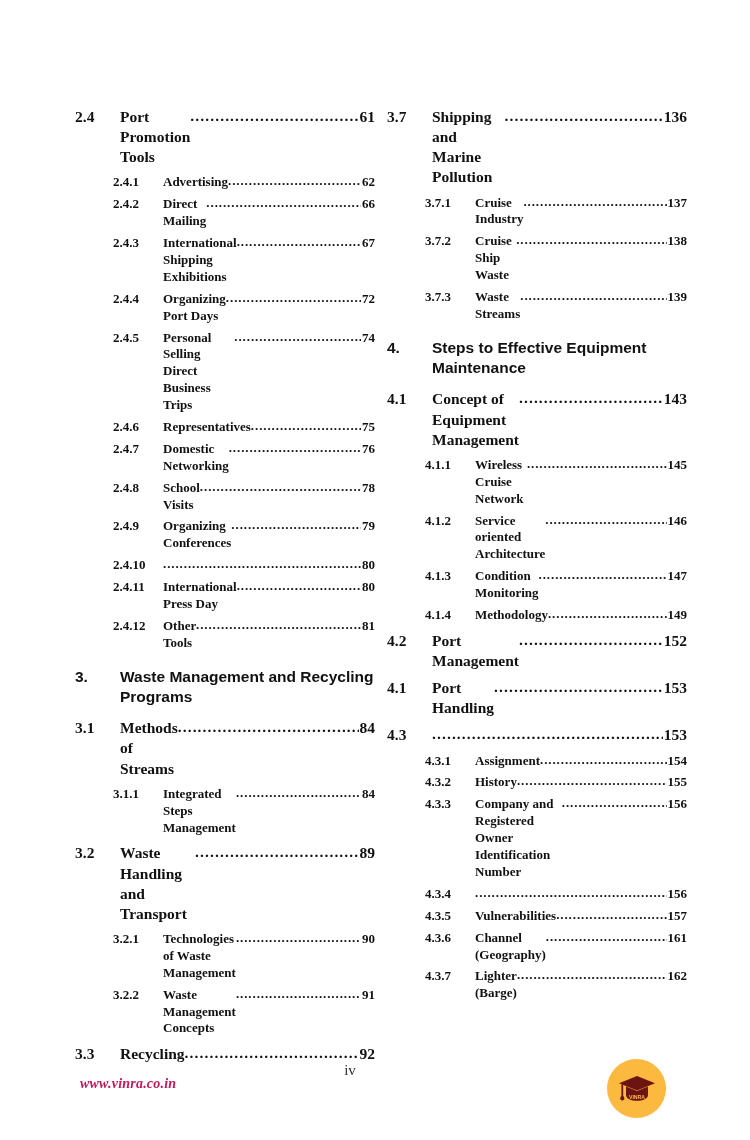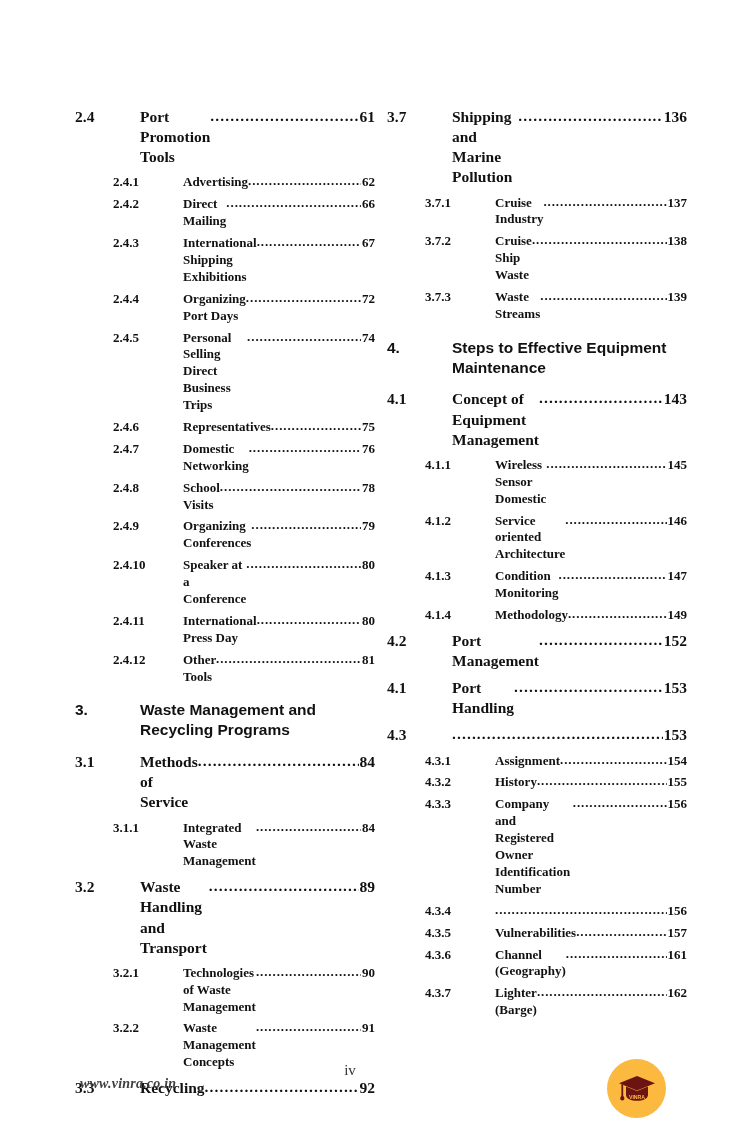--- a/index.html
+++ b/index.html
@@ -36,21 +36,20 @@
     align-items: flex-start;
     margin-bottom: 4px;
   }
   .num {
     flex: 0 0 auto;
     text-align: left;
   }
   .body {
     flex: 1 1 auto;
     min-width: 0;
-    margin-left: 20px;
   }
   .titleline {
     display: flex;
     align-items: baseline;
     width: 100%;
   }
   .ttl {
     flex: 0 1 auto;
     white-space: normal;
   }
@@ -107,21 +106,21 @@
   
   .watermark {
     position: absolute;
     left: 80px;
     top: 1076px;
     font-family: "Liberation Serif", "DejaVu Serif", serif;
     font-style: italic;
     font-weight: bold;
     font-size: 14px;
     letter-spacing: 0.2px;
-    color: #404040;
+    color: #be185d;
   }
   .folio {
     position: absolute;
     left: 0;
     top: 1062px;
     width: 700px;
     text-align: center;
     font-size: 15px;
     color: #333;
   }
@@ -243,21 +242,20 @@
               <span class="ttl">Organizing Conferences</span>
               <span class="lead">..........................................................................................</span>
               <span class="pg">79</span>
             </div>
           </div>
         </div>
         <div class="entry lvl3">
           <span class="num">2.4.10</span>
           <div class="body">
             <div class="titleline">
-              <span class="ttl">Speaker at a Conference</span>
               <span class="lead">..........................................................................................</span>
               <span class="pg">80</span>
             </div>
           </div>
         </div>
         <div class="entry lvl3">
           <span class="num">2.4.11</span>
           <div class="body">
             <div class="titleline">
               <span class="ttl">International Press Day</span>
@@ -281,31 +279,31 @@
           <div class="body">
             <div class="titleline">
               <span class="ttl">Waste Management and Recycling Programs</span>
             </div>
           </div>
         </div>
         <div class="entry lvl2">
           <span class="num">3.1</span>
           <div class="body">
             <div class="titleline">
-              <span class="ttl">Methods of Service</span>
+              <span class="ttl">Methods of Streams</span>
               <span class="lead">..........................................................................................</span>
               <span class="pg">84</span>
             </div>
           </div>
         </div>
         <div class="entry lvl3">
           <span class="num">3.1.1</span>
           <div class="body">
             <div class="titleline">
-              <span class="ttl">Integrated Waste Management</span>
+              <span class="ttl">Integrated Steps Management</span>
               <span class="lead">..........................................................................................</span>
               <span class="pg">84</span>
             </div>
           </div>
         </div>
         <div class="entry lvl2">
           <span class="num">3.2</span>
           <div class="body">
             <div class="titleline">
               <span class="ttl">Waste Handling and Transport</span>
@@ -401,21 +399,21 @@
               <span class="ttl">Concept of Equipment Management</span>
               <span class="lead">..........................................................................................</span>
               <span class="pg">143</span>
             </div>
           </div>
         </div>
         <div class="entry lvl3">
           <span class="num">4.1.1</span>
           <div class="body">
             <div class="titleline">
-              <span class="ttl">Wireless Sensor Domestic</span>
+              <span class="ttl">Wireless Cruise Network</span>
               <span class="lead">..........................................................................................</span>
               <span class="pg">145</span>
             </div>
           </div>
         </div>
         <div class="entry lvl3">
           <span class="num">4.1.2</span>
           <div class="body">
             <div class="titleline">
               <span class="ttl">Service oriented Architecture</span>

